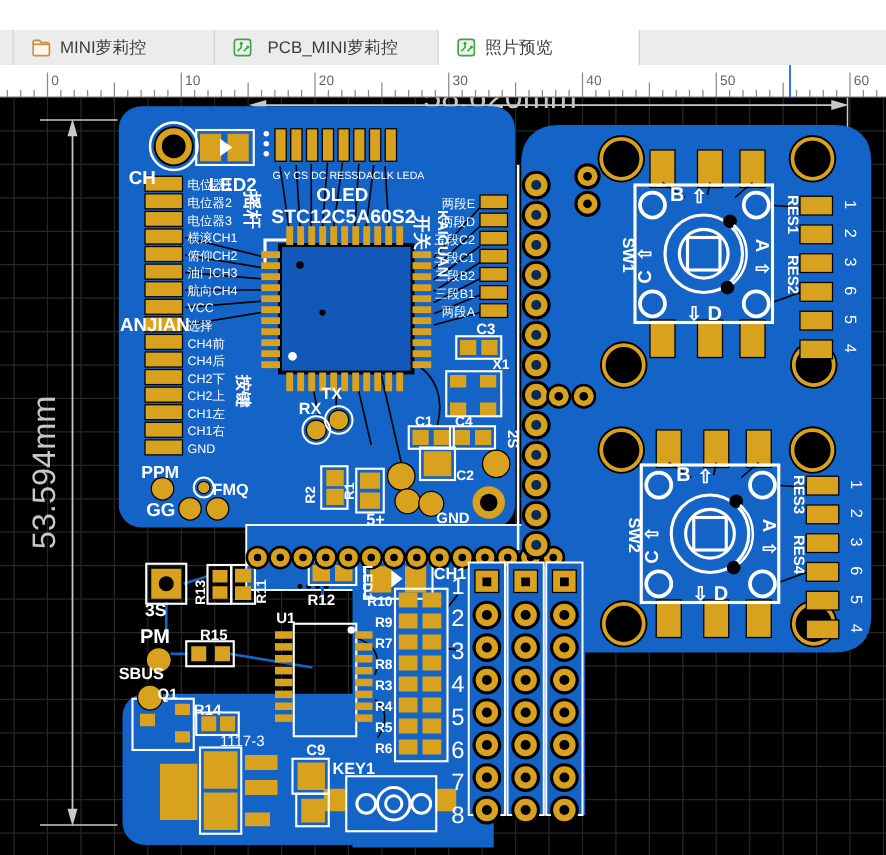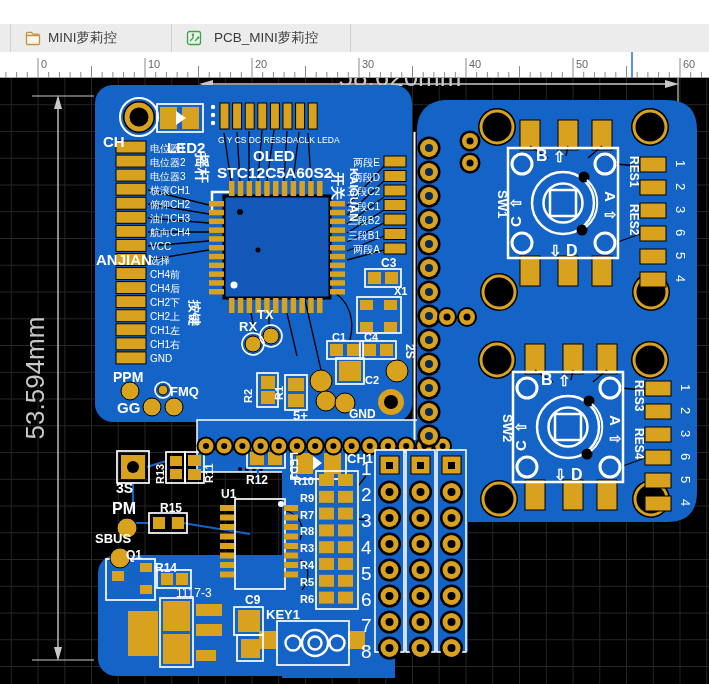--- a/index.html
+++ b/index.html
@@ -42,20 +42,31 @@
         <svg viewBox="0 0 16 16" width="16" height="16">
           <rect x="1.5" y="1.5" width="13" height="13" rx="2" fill="#e9f5ea" stroke="#43a047" stroke-width="1.3"></rect>
           <path d="M4 11 L7 8 L7 5 M9 11 L12 8" fill="none" stroke="#43a047" stroke-width="1.3"></path>
           <circle cx="7" cy="4.6" r="1.2" fill="#43a047"></circle>
             <circle cx="12.2" cy="7.6" r="1.2" fill="#43a047"></circle>
         </svg>
       </span>
       <span>PCB_MINI萝莉控</span>
     </div>
 
+    <div class="tab active">
+      <span class="ticon">
+        <svg viewBox="0 0 16 16" width="16" height="16">
+          <rect x="1.5" y="1.5" width="13" height="13" rx="2" fill="#e9f5ea" stroke="#43a047" stroke-width="1.3"></rect>
+          <path d="M4 11 L7 8 L7 5 M9 11 L12 8" fill="none" stroke="#43a047" stroke-width="1.3"></path>
+          <circle cx="7" cy="4.6" r="1.2" fill="#43a047"></circle>
+            <circle cx="12.2" cy="7.6" r="1.2" fill="#43a047"></circle>
+        </svg>
+      </span>
+      <span>照片预览</span>
+    </div>
   </div>
 
   <div class="ruler">
     <svg id="ruler-svg" width="709" height="26" viewBox="0 0 709 26">
         <line x1="5.900000000000006" y1="20" x2="5.900000000000006" y2="26" stroke="#8a8a8a" stroke-width="1"></line>
         <line x1="16.6" y1="20" x2="16.6" y2="26" stroke="#8a8a8a" stroke-width="1"></line>
         <line x1="27.3" y1="20" x2="27.3" y2="26" stroke="#8a8a8a" stroke-width="1"></line>
         <line x1="38" y1="6" x2="38" y2="26" stroke="#8a8a8a" stroke-width="1"></line>
         <text x="41" y="16" font-size="11" fill="#666" font-weight="normal">0</text>
         <line x1="48.7" y1="20" x2="48.7" y2="26" stroke="#8a8a8a" stroke-width="1"></line>

